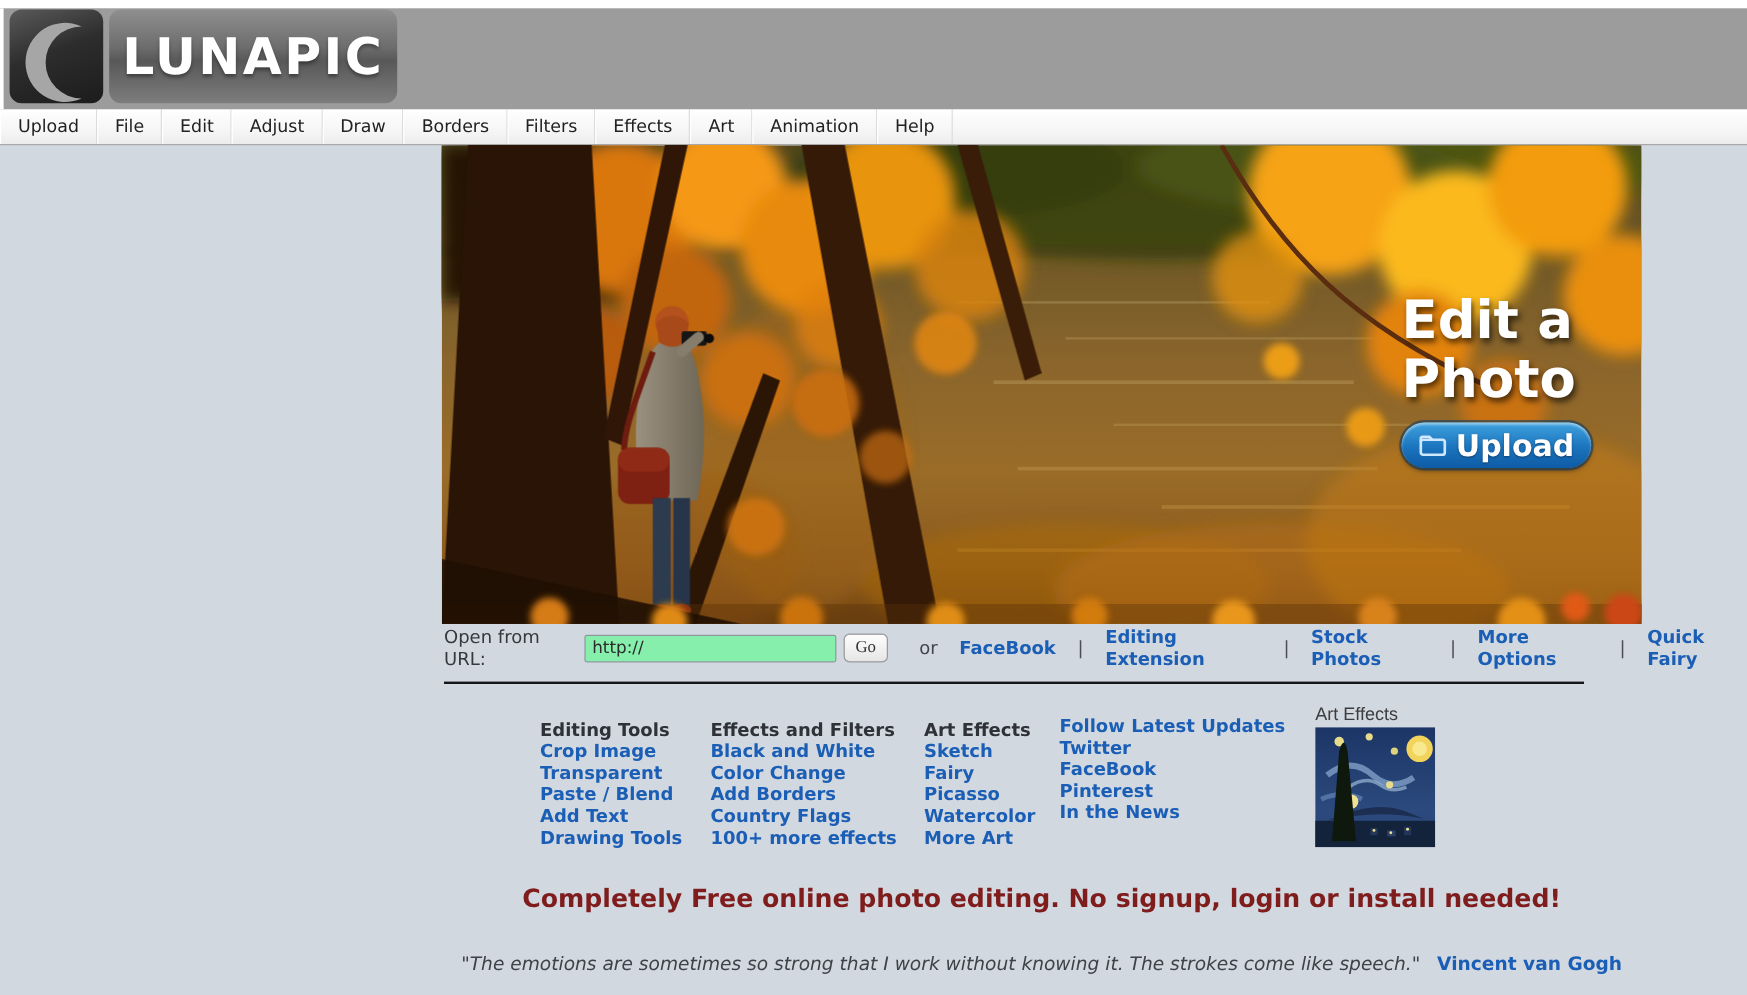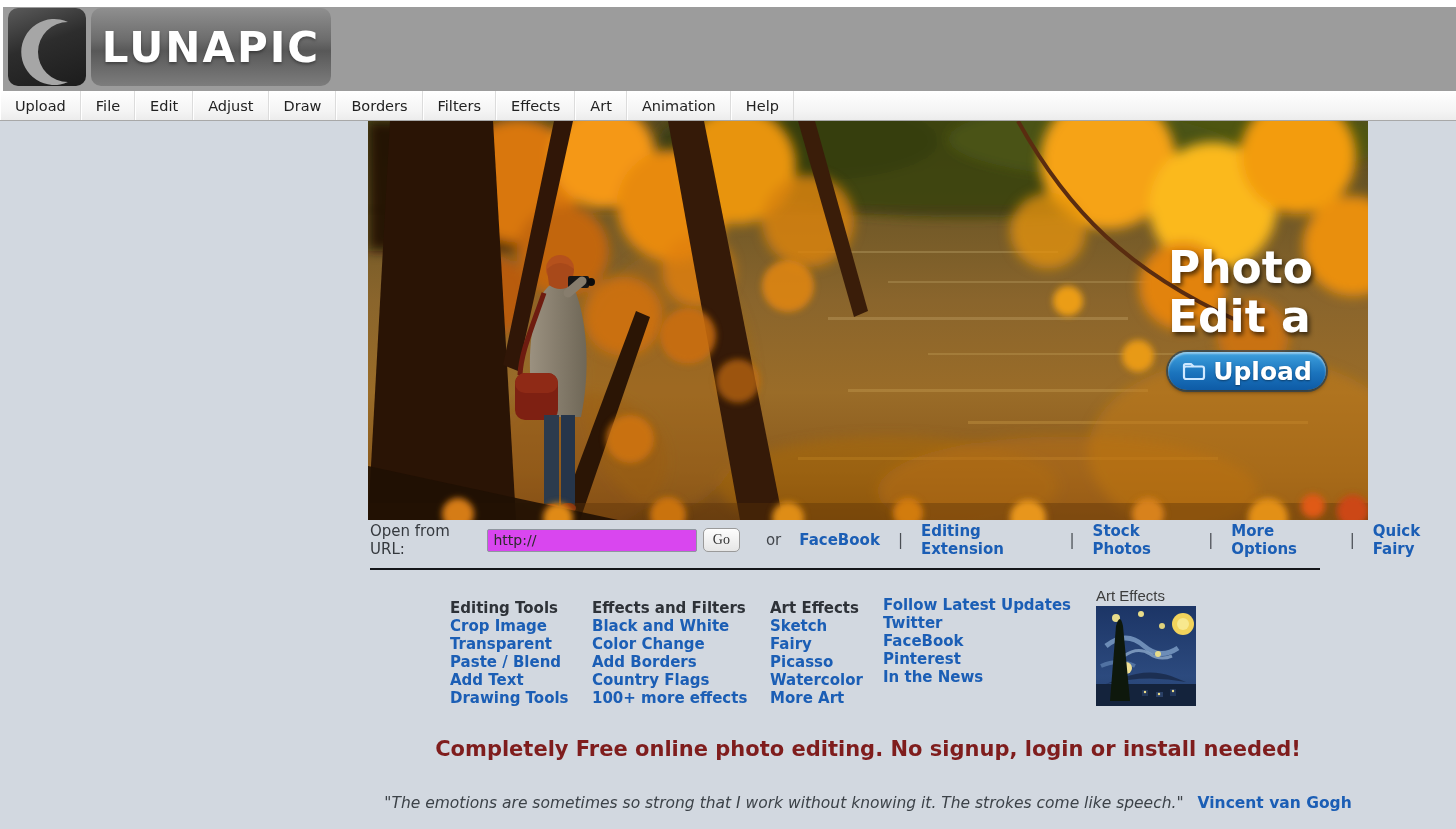--- a/index.html
+++ b/index.html
@@ -64,21 +64,21 @@
     text-shadow:0 1px 2px rgba(0,0,0,.4);
   }
   
   .url-row {
     margin:7px 0 0 370px; display:flex; align-items:center; height:26px;
     font-size:15px; color:#35393e;
   }
   .url-label { font-weight:500; }
   .url-input {
     margin-left:6px; width:226px; height:23px; border:1px solid #8f979f;
-    border-radius:2px; background:#d946ef; padding:1px 6px; font-size:14px;
+    border-radius:2px; background:#86efac; padding:1px 6px; font-size:14px;
     color:#2b2b2b; font-family:"DejaVu Sans","Liberation Sans",sans-serif;
   }
   .go-btn {
     margin-left:6px; height:24px; padding:0 9px; font-size:14px; color:#333;
     border:1px solid #9a9a9a; border-radius:5px; cursor:pointer;
     background:linear-gradient(#fdfdfd,#e6e6e6);
     font-family:Liberation Serif, serif;
   }
   .url-links { margin-left:26px; display:flex; align-items:center; gap:18px; }
   .or-text { color:#41454b; }
@@ -268,22 +268,22 @@
       <circle cx="540" cy="392" r="15" fill="#d27b10"></circle>
       <circle cx="660" cy="397" r="18" fill="#e8961c"></circle>
       <circle cx="780" cy="393" r="16" fill="#d8821a"></circle>
       <circle cx="900" cy="397" r="20" fill="#e39018"></circle>
       <circle cx="985" cy="390" r="16" fill="#cc4712"></circle>
       <circle cx="945" cy="385" r="12" fill="#e05a14"></circle>
     </g>
   </svg>
 
   <div class="hero-headline">
+    <div>Edit a</div>
     <div>Photo</div>
-    <div>Edit a</div>
   </div>
 
   <button class="upload-btn">
     <svg width="24" height="19" viewBox="0 0 24 19">
       <path d="M2,6 L2,3.5 Q2,2 3.5,2 L9,2 L11.5,4.5" fill="none" stroke="#cfe8ff" stroke-width="2.2" stroke-linejoin="round"></path>
       <rect x="2" y="4.5" width="20" height="12.5" rx="2" fill="none" stroke="#cfe8ff" stroke-width="2.2"></rect>
     </svg>
     <span>Upload</span>
   </button>
 </div>

